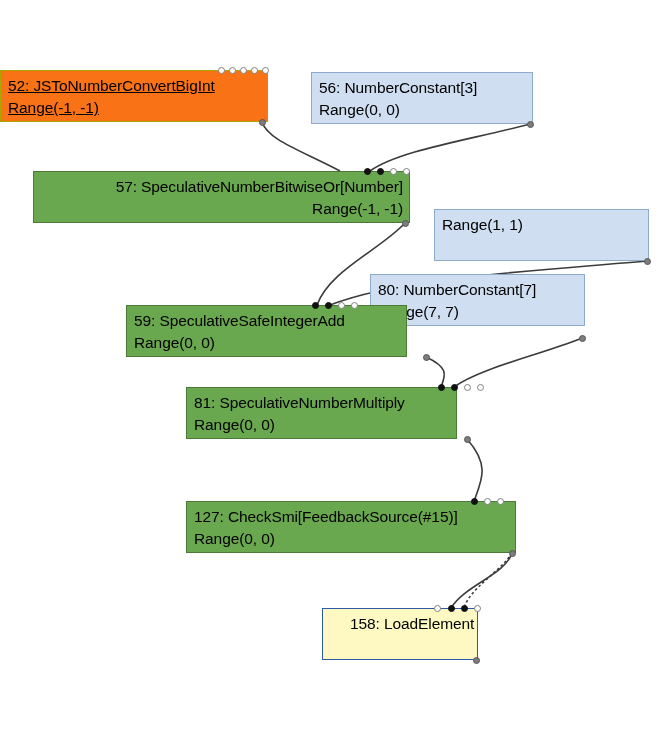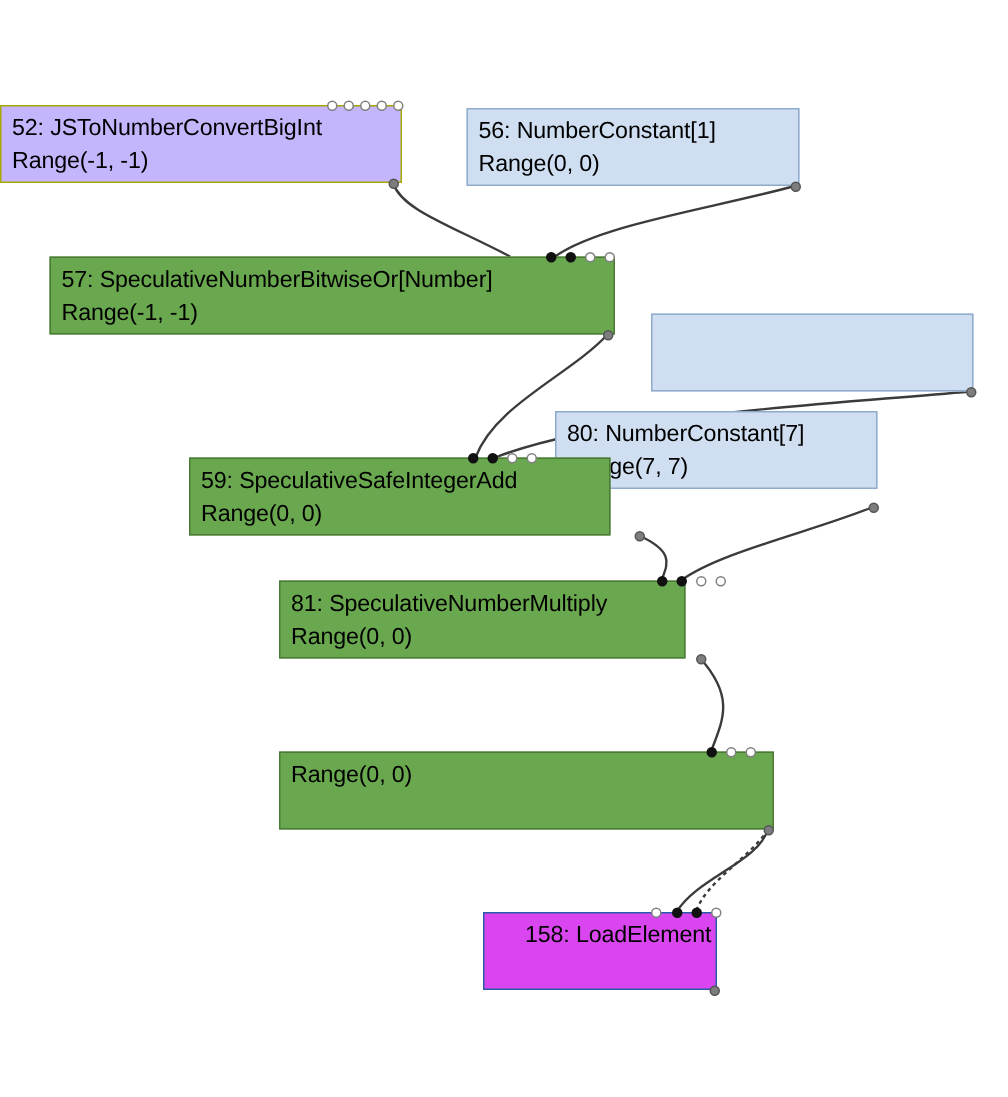--- a/index.html
+++ b/index.html
@@ -31,24 +31,24 @@
     line-height: 1.42;
     padding: 4px 6px 4px 7px;
     white-space: nowrap;
     overflow: visible;
     letter-spacing: -0.1px;
     z-index: 5;
   }
   .node .nline {
     display: block;
   }
-  .node-yellow { background: #c4b5fd; border-color: #a8a800; }
+  .node-yellow { background: #f97316; border-color: #a8a800; text-decoration: underline; }
   .node-green  { background: #6aa84f; border-color: #4a7a36; }
   .node-lblue  { background: #cfdff1; border-color: #8fabcb; }
-  .node-blue   { background: #d946ef; border-color: #2a5aa8; padding-left: 27px; }
+  .node-blue   { background: #fef9c3; border-color: #2a5aa8; padding-left: 27px; }
 
   
   .port {
     position: absolute;
     width: 7px;
     height: 7px;
     border-radius: 50%;
     box-sizing: border-box;
     z-index: 7;
   }
@@ -96,34 +96,35 @@
       <span class="nline">52: JSToNumberConvertBigInt</span>
       <span class="nline">Range(-1, -1)</span>
     </div>
     <div class="port port-open" style="left: 217.5px; top: 66.5px;"></div>
     <div class="port port-open" style="left: 228.5px; top: 66.5px;"></div>
     <div class="port port-open" style="left: 239.5px; top: 66.5px;"></div>
     <div class="port port-open" style="left: 250.5px; top: 66.5px;"></div>
     <div class="port port-open" style="left: 261.5px; top: 66.5px;"></div>
     <div class="port port-out" style="left: 258.5px; top: 118.5px;"></div>
     <div class="node node-lblue" style="left: 311px; top: 72px; width: 222px; height: 52px;">
-      <span class="nline">56: NumberConstant[1]</span>
+      <span class="nline">56: NumberConstant[3]</span>
       <span class="nline">Range(0, 0)</span>
     </div>
     <div class="port port-out" style="left: 526.5px; top: 120.5px;"></div>
-    <div class="node node-green" style="left: 33px; top: 171px; width: 377px; height: 52px;">
+    <div class="node node-green" style="left: 33px; top: 171px; width: 377px; height: 52px; text-align: right;">
       <span class="nline">57: SpeculativeNumberBitwiseOr[Number]</span>
       <span class="nline">Range(-1, -1)</span>
     </div>
     <div class="port port-filled" style="left: 363.5px; top: 167.5px;"></div>
     <div class="port port-filled" style="left: 376.5px; top: 167.5px;"></div>
     <div class="port port-open" style="left: 389.5px; top: 167.5px;"></div>
     <div class="port port-open" style="left: 402.5px; top: 167.5px;"></div>
     <div class="port port-out" style="left: 401.5px; top: 219.5px;"></div>
     <div class="node node-lblue" style="left: 434px; top: 209px; width: 215px; height: 52px;">
+      <span class="nline">Range(1, 1)</span>
     </div>
     <div class="port port-out" style="left: 643.5px; top: 257.5px;"></div>
     <div class="node node-lblue" style="left: 370px; top: 274px; width: 215px; height: 52px;">
       <span class="nline">80: NumberConstant[7]</span>
       <span class="nline">Range(7, 7)</span>
     </div>
     <div class="port port-out" style="left: 578.5px; top: 334.5px;"></div>
     <div class="node node-green" style="left: 78px; top: 305px; width: 281px; height: 52px; margin-left: 48px;">
       <span class="nline">59: SpeculativeSafeIntegerAdd</span>
       <span class="nline">Range(0, 0)</span>
@@ -136,20 +137,21 @@
     <div class="node node-green" style="left: 186px; top: 387px; width: 271px; height: 52px;">
       <span class="nline">81: SpeculativeNumberMultiply</span>
       <span class="nline">Range(0, 0)</span>
     </div>
     <div class="port port-filled" style="left: 437.5px; top: 383.5px;"></div>
     <div class="port port-filled" style="left: 450.5px; top: 383.5px;"></div>
     <div class="port port-open" style="left: 463.5px; top: 383.5px;"></div>
     <div class="port port-open" style="left: 476.5px; top: 383.5px;"></div>
     <div class="port port-out" style="left: 463.5px; top: 435.5px;"></div>
     <div class="node node-green" style="left: 186px; top: 501px; width: 330px; height: 52px;">
+      <span class="nline">127: CheckSmi[FeedbackSource(#15)]</span>
       <span class="nline">Range(0, 0)</span>
     </div>
     <div class="port port-filled" style="left: 470.5px; top: 497.5px;"></div>
     <div class="port port-open" style="left: 483.5px; top: 497.5px;"></div>
     <div class="port port-open" style="left: 496.5px; top: 497.5px;"></div>
     <div class="port port-out" style="left: 508.5px; top: 549.5px;"></div>
     <div class="node node-blue" style="left: 322px; top: 608px; width: 156px; height: 52px;">
       <span class="nline">158: LoadElement</span>
     </div>
     <div class="port port-open" style="left: 433.5px; top: 604.5px;"></div>

